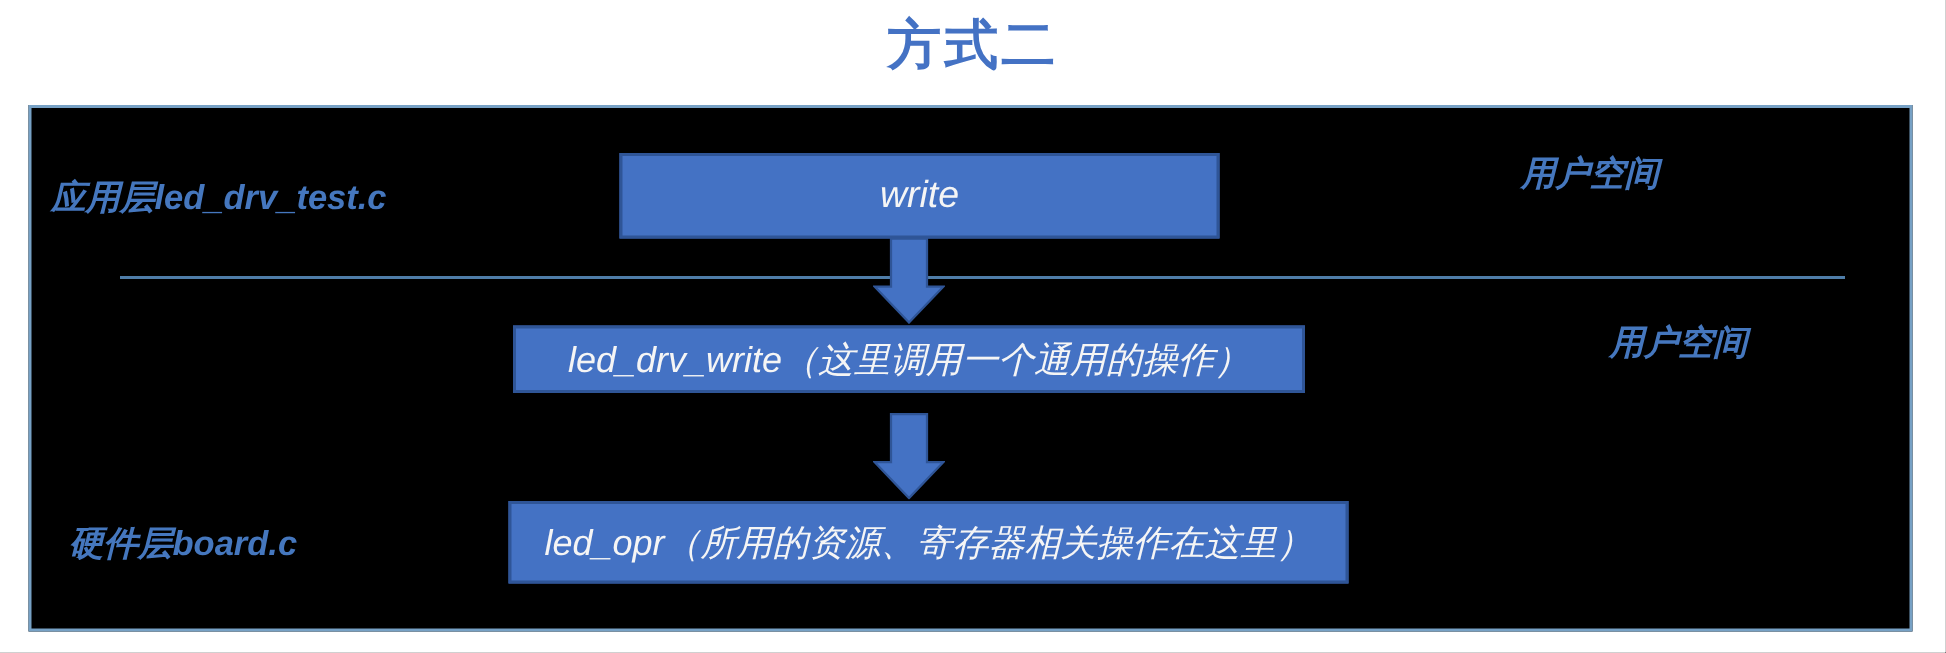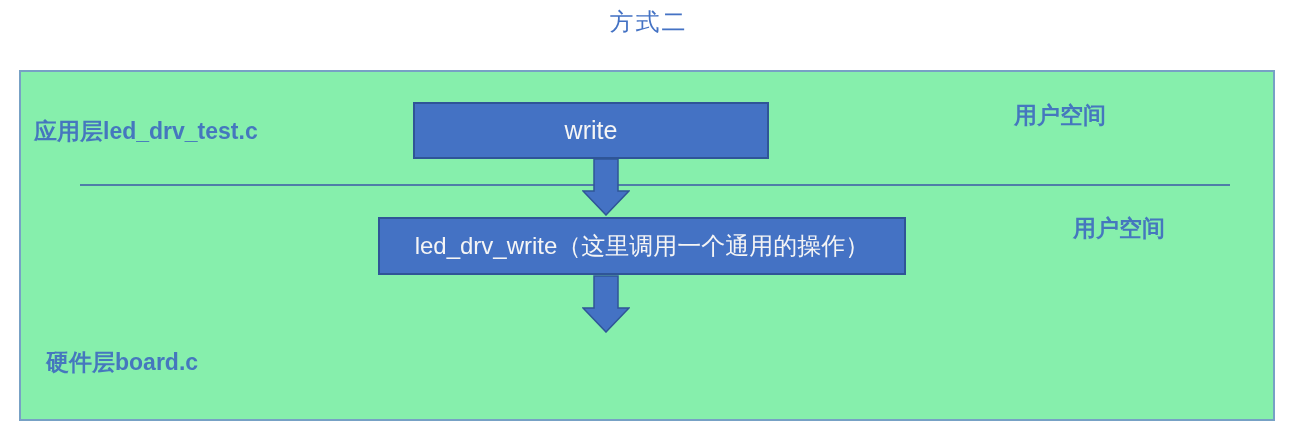--- a/index.html
+++ b/index.html
@@ -14,33 +14,34 @@
     height: 435px;
     background: #ffffff;
     overflow: hidden;
   }
   .title {
     position: absolute;
     top: 6px;
     left: 0;
     width: 1297px;
     text-align: center;
-    font-size: 24px;
-    font-weight: normal;
+    font-size: 36px;
+    font-weight: bold;
     color: #4472c4;
     letter-spacing: 2px;
   }
   .panel {
     position: absolute;
     left: 19px;
     top: 70px;
     width: 1252px;
     height: 347px;
-    background: #86efac;
+    background: #000000;
     border: 2px solid #77a1c5;
+    font-style: italic;
   }
   .layer-label {
     position: absolute;
     font-size: 23px;
     font-weight: bold;
     color: #4577be;
     white-space: nowrap;
   }
   .layer-label.app    { left: 13px; top: 44px; }
   .layer-label.drv    { left: 39px; top: 161px; }
@@ -58,22 +59,22 @@
     position: absolute;
     background: #4472c4;
     border: 2px solid #2f5597;
     box-sizing: border-box;
     color: #f5f5f5;
     display: flex;
     align-items: center;
     justify-content: center;
     white-space: nowrap;
   }
-  .flow-box.b1 { left: 392px; top: 30px;  width: 356px; height: 57px; font-size: 25px; }
-  .flow-box.b2 { left: 321px; top: 145px; width: 528px; height: 58px; font-size: 24px; margin-left: 36px; }
+  .flow-box.b1 { left: 392px; top: 30px;  width: 400px; height: 57px; font-size: 25px; }
+  .flow-box.b2 { left: 321px; top: 145px; width: 528px; height: 45px; font-size: 24px; }
   .flow-box.b3 { left: 318px; top: 262px; width: 560px; height: 55px; font-size: 24px; }
   .divider {
     position: absolute;
     left: 59px;
     top: 112px;
     width: 1150px;
     height: 0;
     border-top: 2px solid #4f7da8;
   }
   .arrow {
@@ -96,20 +97,21 @@
     <div class="layer-label app">应用层led_drv_test.c</div>
     <div class="layer-label board">硬件层board.c</div>
 
     <div class="region-label user">用户空间</div>
     <div class="region-label kernel">用户空间</div>
 
     <div class="divider"></div>
 
     <div class="flow-box b1">write</div>
     <div class="flow-box b2">led_drv_write（这里调用一个通用的操作）</div>
+    <div class="flow-box b3">led_opr（所用的资源、寄存器相关操作在这里）</div>
 
     <svg class="arrow a1" viewBox="0 0 48 58">
       <polygon points="12,1 36,1 36,33 47,33 24,57 1,33 12,33" fill="#4472c4" stroke="#2f5597" stroke-width="1.5"></polygon>
     </svg>
     <svg class="arrow a2" viewBox="0 0 48 58">
       <polygon points="12,1 36,1 36,33 47,33 24,57 1,33 12,33" fill="#4472c4" stroke="#2f5597" stroke-width="1.5"></polygon>
     </svg>
 
   </div>
 </div>

